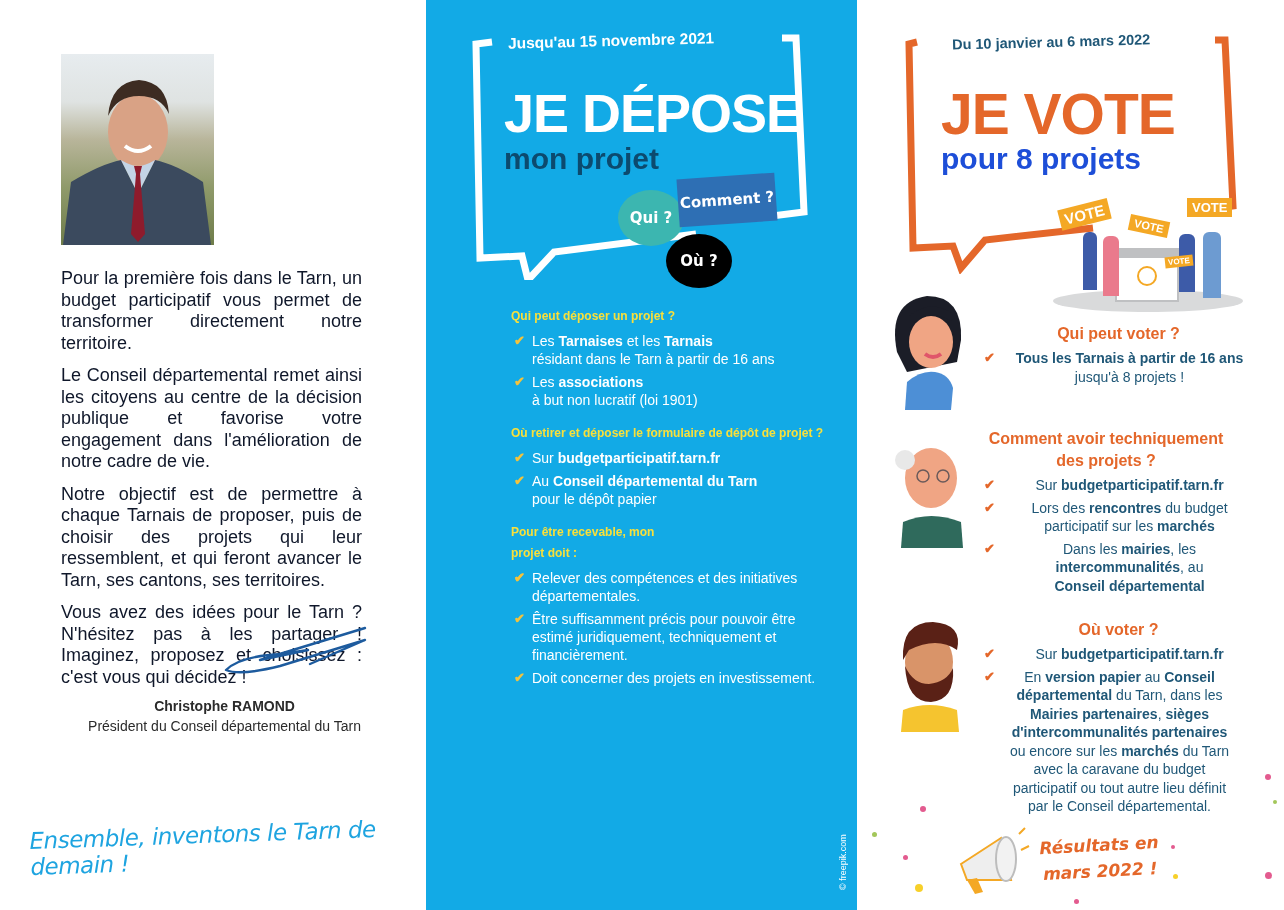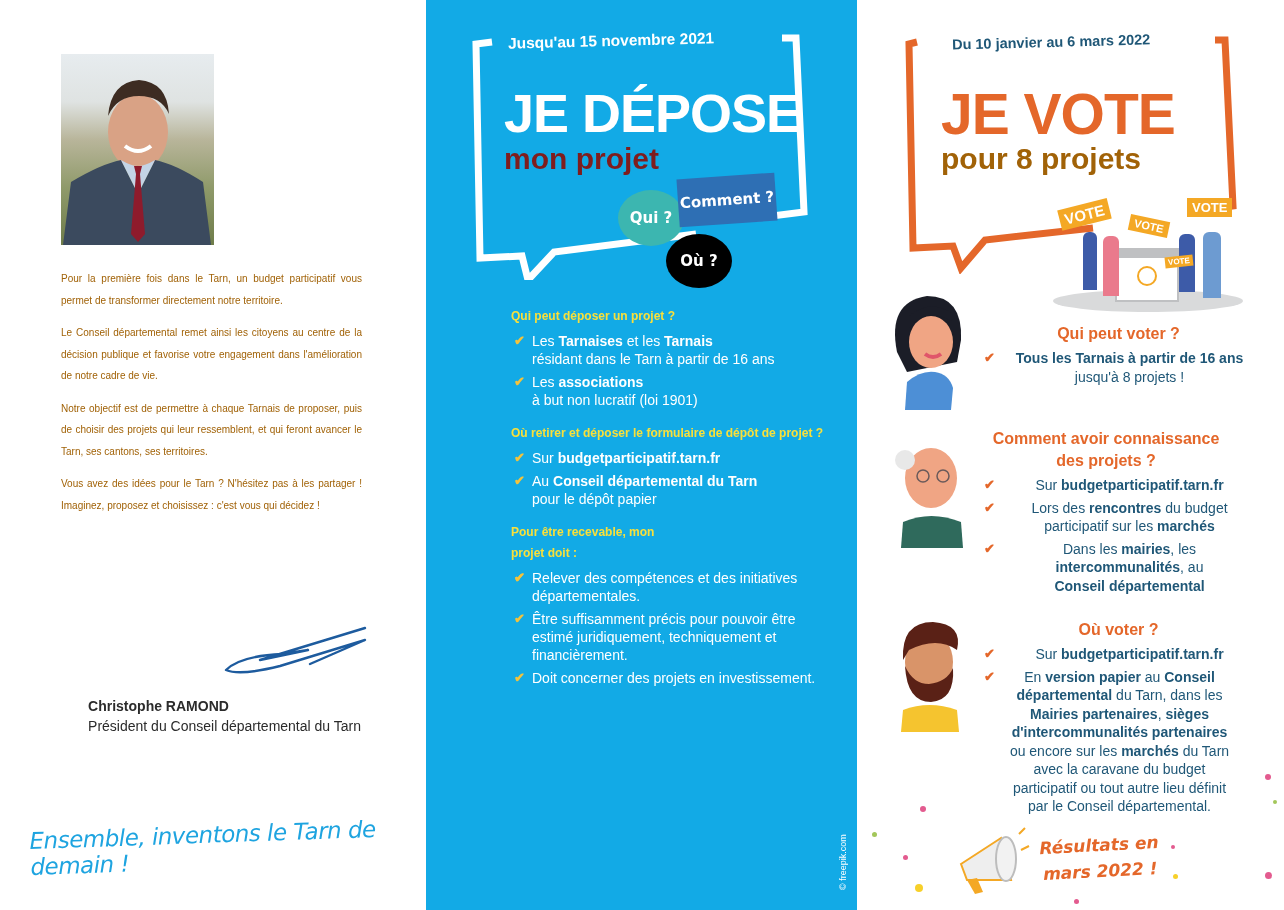--- a/index.html
+++ b/index.html
@@ -3,52 +3,52 @@
 <meta charset="utf-8">
 <style>
   * { box-sizing: border-box; margin: 0; padding: 0; }
   html, body { width: 1284px; height: 910px; overflow: hidden; background: #ffffff; }
   body { position: relative; font-family: "Liberation Sans", sans-serif; }
 
   
   .left { position: absolute; left: 0; top: 0; width: 426px; height: 910px; background: #fff; }
   .photo { position: absolute; left: 61px; top: 54px; width: 153px; height: 191px; overflow: hidden;
     background: linear-gradient(180deg, #e7ecef 0%, #dfe3e2 25%, #b8b59a 45%, #8f9a6a 70%, #6e7c4a 100%); }
-  .intro { position: absolute; left: 61px; top: 268px; width: 301px; color: #a16207; font-size: 10px; line-height: 21.5px; }
+  .intro { position: absolute; left: 61px; top: 268px; width: 301px; color: #0f172a; font-size: 18px; line-height: 21.5px; }
   .intro p { margin-bottom: 11px; text-align: justify; }
   .signature { position: absolute; left: 220px; top: 624px; width: 150px; height: 52px; }
-  .signer { position: absolute; right: 65px; top: 696px; text-align: left; color: #2b2b2b; font-size: 14px; line-height: 20px; }
+  .signer { position: absolute; right: 65px; top: 696px; text-align: center; color: #2b2b2b; font-size: 14px; line-height: 20px; }
   .signer .name { font-weight: bold; }
   .slogan { position: absolute; left: 30px; top: 828px; color: #1ea4e0; font-size: 23px; font-style: italic;
     font-family: "DejaVu Sans", sans-serif; transform: rotate(-2deg); transform-origin: left center; letter-spacing: -0.5px; }
 
   
   .mid { position: absolute; left: 426px; top: 0; width: 431px; height: 910px; background: #12aae6; }
   .mid-frame { position: absolute; left: 40px; top: 30px; width: 360px; height: 250px; }
   .mid-date { position: absolute; left: 82px; top: 32px; color: #fff; font-weight: bold; font-size: 15.5px; transform: rotate(-1.5deg); }
   .mid-title { position: absolute; left: 78px; top: 84px; color: #fff; font-weight: bold; font-size: 54px; letter-spacing: -1px; line-height: 58px; }
-  .mid-sub { position: absolute; left: 78px; top: 142px; color: #7f1d1d; font-weight: bold; font-size: 30px; }
+  .mid-sub { position: absolute; left: 78px; top: 142px; color: #0c4a6e; font-weight: bold; font-size: 30px; }
   .bubble { position: absolute; color: #fff; font-weight: bold; font-size: 15px; display: flex; align-items: center; justify-content: center; font-family: "DejaVu Sans", sans-serif; }
   .b-qui { left: 192px; top: 190px; width: 66px; height: 56px; border-radius: 50%; background: #3cb6b0; }
   .b-comment { left: 252px; top: 176px; width: 98px; height: 48px; background: #2e6fb4; transform: rotate(-4deg); }
   .b-ou { left: 240px; top: 234px; width: 66px; height: 54px; border-radius: 50%; background: #000000; }
   .mid-content { position: absolute; left: 85px; top: 306px; width: 320px; }
   .sec-h { color: #f9e03a; font-weight: bold; font-size: 12px; line-height: 21px; margin-bottom: 5px; }
   .mid-list { list-style: none; margin-bottom: 14px; }
   .mid-list li { position: relative; padding-left: 21px; color: #fff; font-size: 14px; line-height: 18px; margin-bottom: 5px; }
   .mid-list li .chk { position: absolute; left: 3px; top: 0; color: #f4c33b; font-size: 13px; font-weight: bold; }
   .mid-list b { font-weight: bold; }
   .credit { position: absolute; left: 412px; top: 890px; color: #fff; font-size: 9px; transform: rotate(-90deg); transform-origin: left top; white-space: nowrap; }
 
   
   .right { position: absolute; left: 857px; top: 0; width: 427px; height: 910px; background: #fff; }
   .r-frame { position: absolute; left: 46px; top: 34px; width: 340px; height: 240px; }
   .r-date { position: absolute; left: 95px; top: 34px; color: #1f5777; font-weight: bold; font-size: 14.5px; transform: rotate(-1.5deg); }
   .r-title { position: absolute; left: 84px; top: 86px; color: #e4672a; font-weight: bold; font-size: 57px; letter-spacing: -1px; line-height: 56px; }
-  .r-sub { position: absolute; left: 84px; top: 142px; color: #a16207; font-weight: bold; font-size: 30px; }
+  .r-sub { position: absolute; left: 84px; top: 142px; color: #1d4ed8; font-weight: bold; font-size: 30px; }
   .vote-scene { position: absolute; left: 196px; top: 190px; width: 200px; height: 130px; }
   .vote-sign { position: absolute; background: #f4a825; color: #fff; font-weight: bold; font-size: 13px; padding: 2px 5px; }
   .avatar { position: absolute; left: 30px; width: 80px; height: 118px; }
   .r-section { position: absolute; left: 124px; width: 275px; text-align: center; }
   .r-h { color: #e4672a; font-weight: bold; font-size: 16px; line-height: 22px; margin-bottom: 4px; }
   .r-list { list-style: none; }
   .r-list li { position: relative; padding-left: 22px; color: #1f5777; font-size: 14px; line-height: 18.5px; margin-bottom: 4px; }
   .r-list li .chk { position: absolute; left: 3px; top: 0; color: #e4672a; font-size: 13px; font-weight: bold; }
   .r-list b { font-weight: bold; }
   .results { position: absolute; left: 183px; top: 832px; color: #e4672a; font-size: 17px; font-weight: bold; font-style: italic; line-height: 26px; transform: rotate(-3deg); font-family: "DejaVu Sans", sans-serif; text-align: center; }
@@ -169,21 +169,21 @@
   </svg>
 
   <div class="r-section" style="top:323px;">
     <div class="r-h">Qui peut voter ?</div>
     <ul class="r-list">
       <li><span class="chk">✔</span><b>Tous les Tarnais à partir de 16 ans</b><br><span> jusqu'à 8 projets !</span></li>
     </ul>
   </div>
 
   <div class="r-section" style="top:428px;">
-    <div class="r-h" style="width:250px;">Comment avoir connaissance des projets ?</div>
+    <div class="r-h" style="width:250px;">Comment avoir techniquement des projets ?</div>
     <ul class="r-list">
       <li><span class="chk">✔</span><span>Sur </span><b>budgetparticipatif.tarn.fr</b></li>
       <li><span class="chk">✔</span><span>Lors des </span><b>rencontres</b><span> du budget participatif sur les </span><b>marchés</b></li>
       <li><span class="chk">✔</span><span>Dans les </span><b>mairies</b><span>, les </span><br><b>intercommunalités</b><span>, au </span><br><b>Conseil départemental</b></li>
     </ul>
   </div>
 
   <div class="r-section" style="top:619px;">
     <div class="r-h">Où voter ?</div>
     <ul class="r-list">

